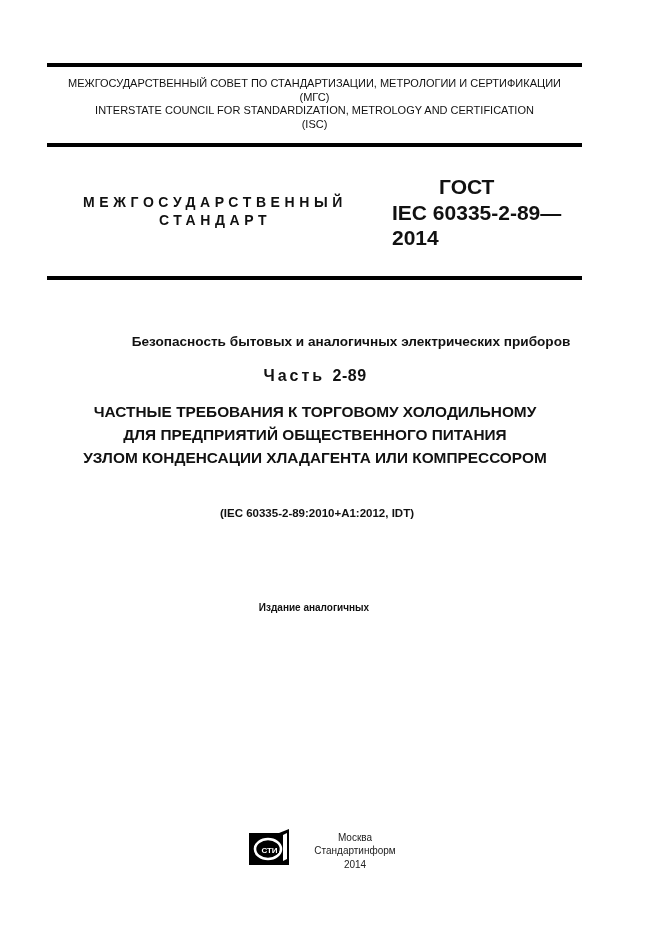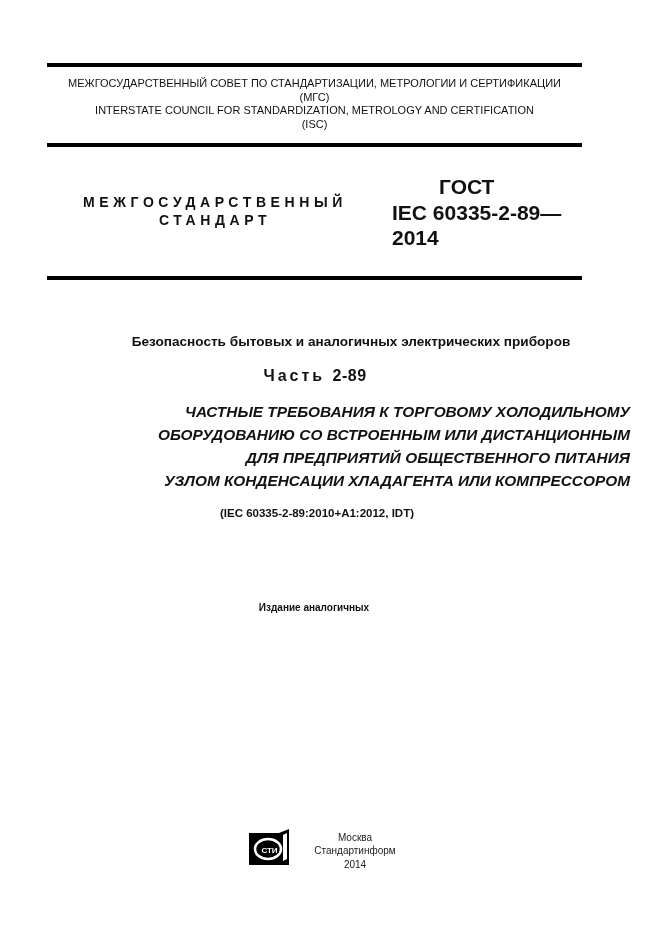--- a/index.html
+++ b/index.html
@@ -86,25 +86,24 @@
       letter-spacing: 3px;
       white-space: nowrap;
     }
     .part .num { letter-spacing: 0.5px; }
 
     .title {
       position: absolute;
       left: 0;
       width: 630px;
       top: 400px;
-      text-align: right;
+      text-align: center;
       font-weight: bold;
       font-size: 15.4px;
       line-height: 23px;
-      font-style: italic;
     }
     .title div { white-space: nowrap; }
 
     .iec-ref {
       position: absolute;
       left: 0;
       width: 634px;
       top: 505px;
       text-align: center;
       font-weight: bold;
@@ -174,21 +173,20 @@
 
 <div class="subject">Безопасность бытовых и аналогичных электрических приборов</div>
 
 <div class="part">
   <span>Часть</span>
   <span class="num">2-89</span>
 </div>
 
 <div class="title">
   <div>ЧАСТНЫЕ ТРЕБОВАНИЯ К ТОРГОВОМУ ХОЛОДИЛЬНОМУ</div>
-  <div>ОБОРУДОВАНИЮ СО ВСТРОЕННЫМ ИЛИ ДИСТАНЦИОННЫМ</div>
   <div>ДЛЯ ПРЕДПРИЯТИЙ ОБЩЕСТВЕННОГО ПИТАНИЯ</div>
   <div>УЗЛОМ КОНДЕНСАЦИИ ХЛАДАГЕНТА ИЛИ КОМПРЕССОРОМ</div>
 </div>
 
 <div class="iec-ref">(IEC 60335-2-89:2010+A1:2012, IDT)</div>
 
 <div class="edition">Издание аналогичных</div>
 
 <div class="logo">
   <svg width="44" height="36" viewBox="0 0 44 36" xmlns="http://www.w3.org/2000/svg">

